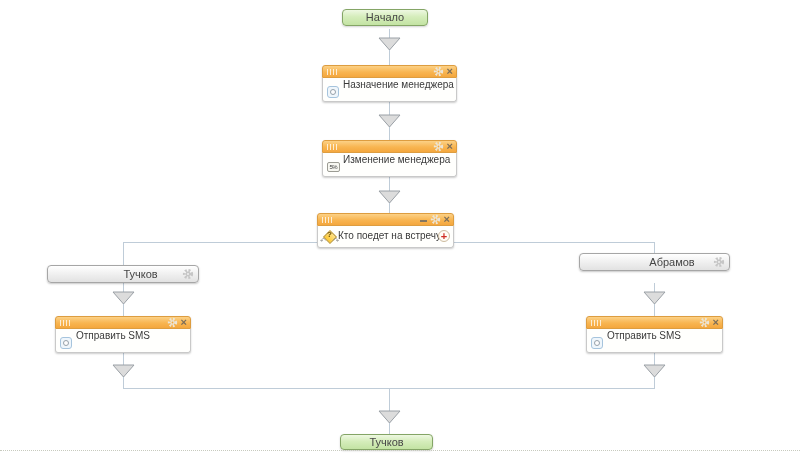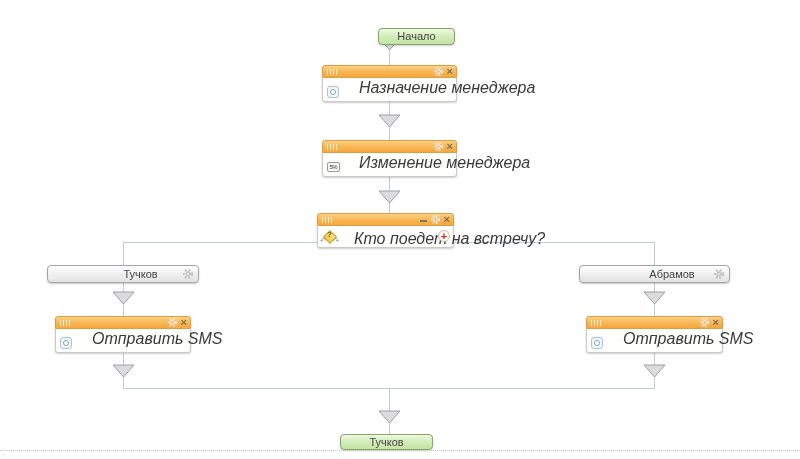--- a/index.html
+++ b/index.html
@@ -31,21 +31,21 @@
     position:absolute;left:4px;top:3px;width:11px;height:6px;
     background:repeating-linear-gradient(90deg,rgba(255,255,255,.75) 0 1px,rgba(255,255,255,0) 1px 3px);
   }
   .hdr-icons{position:absolute;right:3px;top:0;height:100%;display:flex;align-items:center;gap:3px;}
   .close{font-size:11px;font-weight:bold;color:#7c6e5a;line-height:11px;cursor:default;}
   .min-dash{width:7px;height:2px;background:#84765f;margin-bottom:-2px;}
   .activity-body{
     position:relative;box-sizing:border-box;background:#fffffd;
     border:1px solid #c9c9c9;border-top:none;border-radius:0 0 3px 3px;
   }
-  .title{position:absolute;left:36px;top:1px;font-size:16px;color:#3a3a3a;white-space:nowrap;font-style:italic;}
+  .title{position:absolute;left:20px;top:1px;font-size:10px;color:#3a3a3a;white-space:nowrap;}
   
   .task-icon{
     position:absolute;left:4px;top:8px;width:12px;height:12px;box-sizing:border-box;
     border:1px solid #a6c4dd;border-radius:3px;background:#eff6fb;
   }
   .task-icon::after{
     content:"";position:absolute;left:2px;top:2px;width:4px;height:4px;
     border:1px solid #96a1aa;border-radius:50%;background:#fdfdfd;
   }
   
@@ -120,21 +120,21 @@
   <svg class="arrow" style="left:112px;top:364px;" viewBox="0 0 23 14">
       <polygon points="1,1 22,1 11.5,13" fill="#dcdcdc" stroke="#9aa0a6" stroke-width="1"></polygon>
     </svg>
   <svg class="arrow" style="left:643px;top:364px;" viewBox="0 0 23 14">
       <polygon points="1,1 22,1 11.5,13" fill="#dcdcdc" stroke="#9aa0a6" stroke-width="1"></polygon>
     </svg>
   <svg class="arrow" style="left:378px;top:410px;" viewBox="0 0 23 14">
       <polygon points="1,1 22,1 11.5,13" fill="#dcdcdc" stroke="#9aa0a6" stroke-width="1"></polygon>
     </svg>
 
-  <div class="term" style="left:342px;top:28px;width:77px;height:17px;line-height:15px;margin-left:36px;">Начало</div>
+  <div class="term" style="left:342px;top:9px;width:86px;height:17px;line-height:15px;">Начало</div>
 
   <div class="activity" style="left:322px;top:65px;width:135px;">
     <div class="activity-header">
       <div class="drag-dots"></div>
       <div class="hdr-icons">
         <svg width="11" height="11" viewBox="0 0 12 12">
             <circle cx="6" cy="6" r="3.6" fill="none" stroke="#ece5d6" stroke-width="3" stroke-dasharray="1.8 1.6"></circle>
             <circle cx="6" cy="6" r="2.4" fill="#ece5d6"></circle>
             <circle cx="6" cy="6" r="1" fill="#f5a83b"></circle>
           </svg>
@@ -193,21 +193,21 @@
   </div>
 
   <div class="branch-header" style="left:47px;top:265px;width:152px;">
     <span>Тучков</span>
     <svg class="branch-gear" width="12" height="12" viewBox="0 0 12 12">
         <circle cx="6" cy="6" r="3.6" fill="none" stroke="#c6c6c6" stroke-width="3" stroke-dasharray="1.8 1.6"></circle>
         <circle cx="6" cy="6" r="2.4" fill="#c6c6c6"></circle>
         <circle cx="6" cy="6" r="1" fill="#efefef"></circle>
       </svg>
   </div>
-  <div class="branch-header" style="left:579px;top:265px;width:151px;">
+  <div class="branch-header" style="left:579px;top:253px;width:151px;">
     <span>Абрамов</span>
     <svg class="branch-gear" width="12" height="12" viewBox="0 0 12 12">
         <circle cx="6" cy="6" r="3.6" fill="none" stroke="#c6c6c6" stroke-width="3" stroke-dasharray="1.8 1.6"></circle>
         <circle cx="6" cy="6" r="2.4" fill="#c6c6c6"></circle>
         <circle cx="6" cy="6" r="1" fill="#efefef"></circle>
       </svg>
   </div>
 
   <div class="activity" style="left:55px;top:316px;width:136px;">
     <div class="activity-header">

